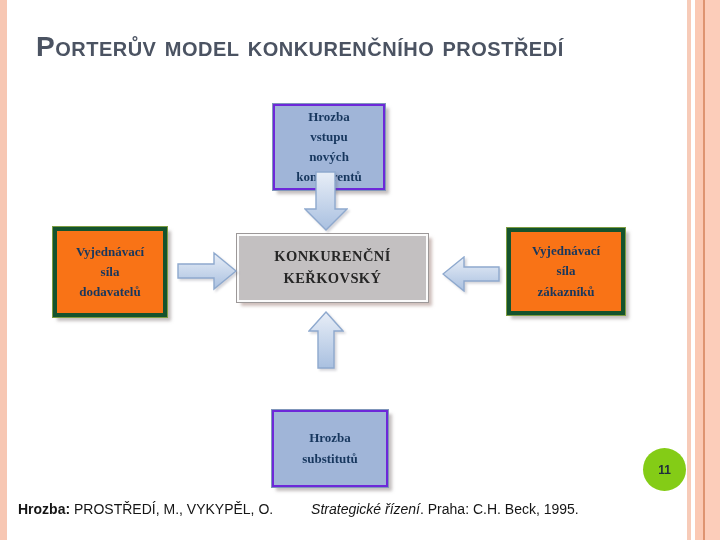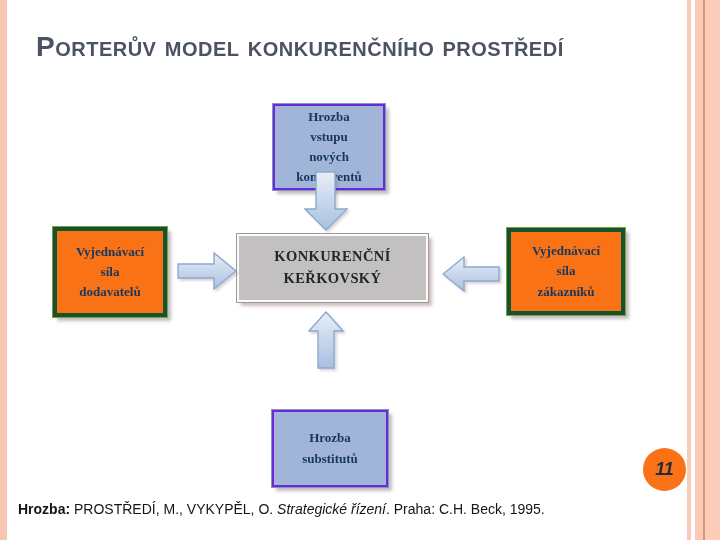--- a/index.html
+++ b/index.html
@@ -86,38 +86,37 @@
   .arrow-right { left: 177px; top: 251px; }
   .arrow-left  { left: 442px; top: 256px; }
   .arrow-up    { left: 308px; top: 311px; }
 
   
   .page-badge {
     position: absolute;
     left: 643px; top: 448px;
     width: 43px; height: 43px;
     border-radius: 50%;
-    background: #f97316;
+    background: #84cc16;
     display: flex; align-items: center; justify-content: center;
     font-weight: bold;
-    font-size: 18px;
+    font-size: 12px;
     color: #1f2c3e;
-    font-style: italic;
   }
 
   
   .source {
     position: absolute;
     left: 18px; top: 501px;
     font-size: 14px;
     color: #151515;
     white-space: nowrap;
   }
   .source .bold { font-weight: bold; }
-  .source .italic { font-style: italic; }
+  .source .italic { font-style: italic; margin-left: 34px; }
 </style>
 </head>
 <body>
 
 <div class="slide">
 
   <div class="stripe stripe-left"></div>
   <div class="stripe stripe-r1"></div>
   <div class="stripe stripe-r2"></div>
   <div class="stripe stripe-r3"></div>

